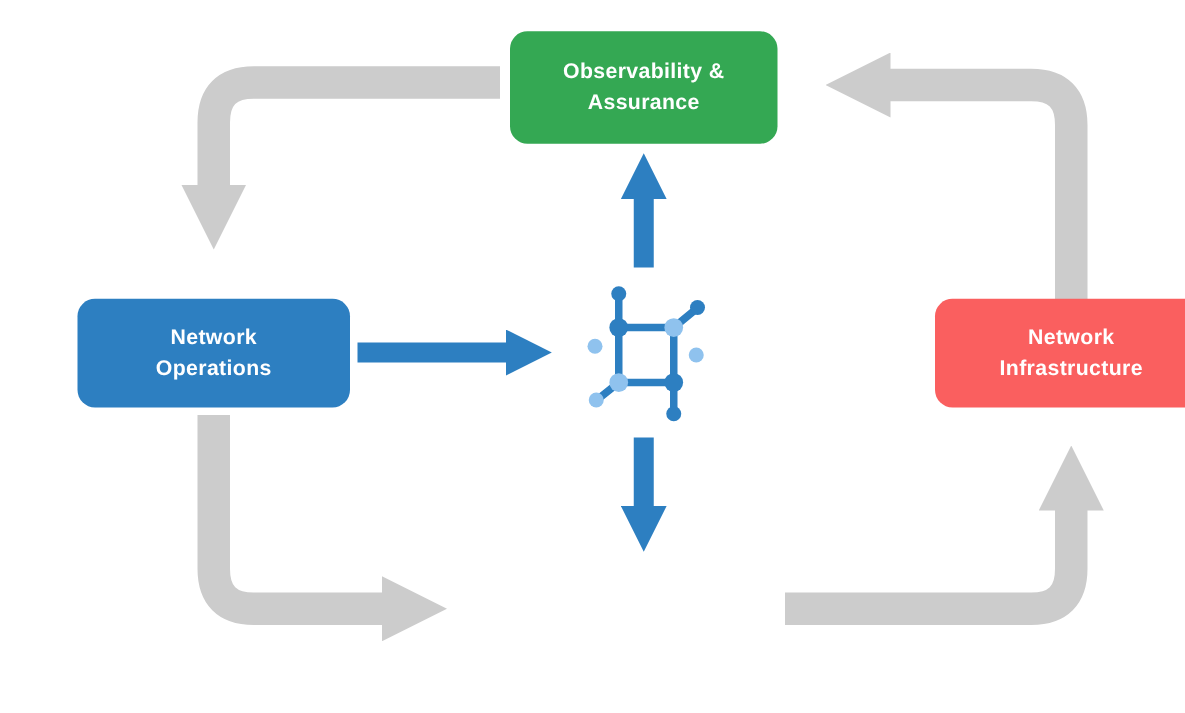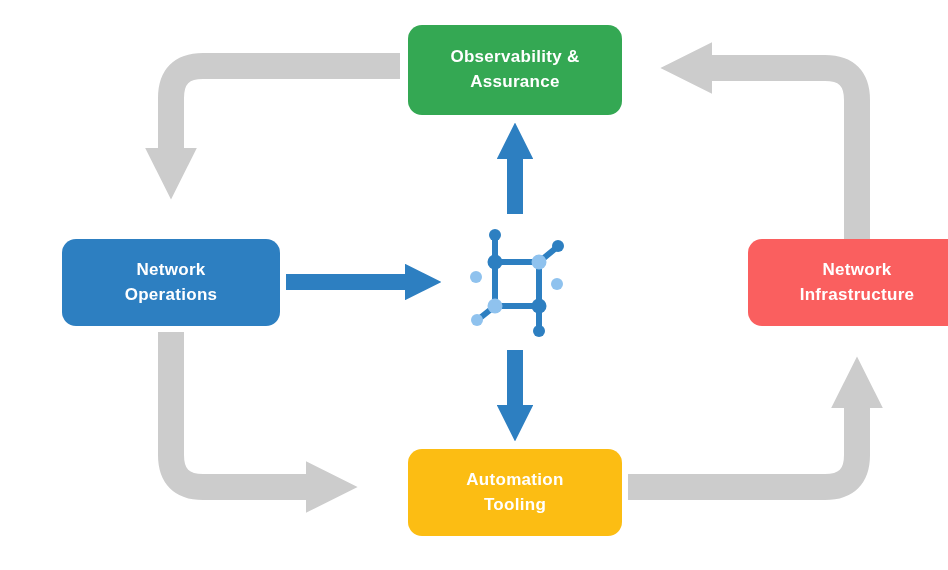--- a/index.html
+++ b/index.html
@@ -107,18 +107,14 @@
   <div class="node" id="node-operations" style="background: rgb(45, 127, 193);">
     <span>Network
 Operations</span>
   </div>
 
   <div class="node" id="node-infrastructure" style="background: rgb(250, 95, 95);">
     <span>Network
 Infrastructure</span>
   </div>
 
-  <div class="node" id="node-automation" style="background: rgb(252, 189, 19);">
-    <span>Automation
-Tooling</span>
-  </div>
 
 </div>
 
 </body></html>

